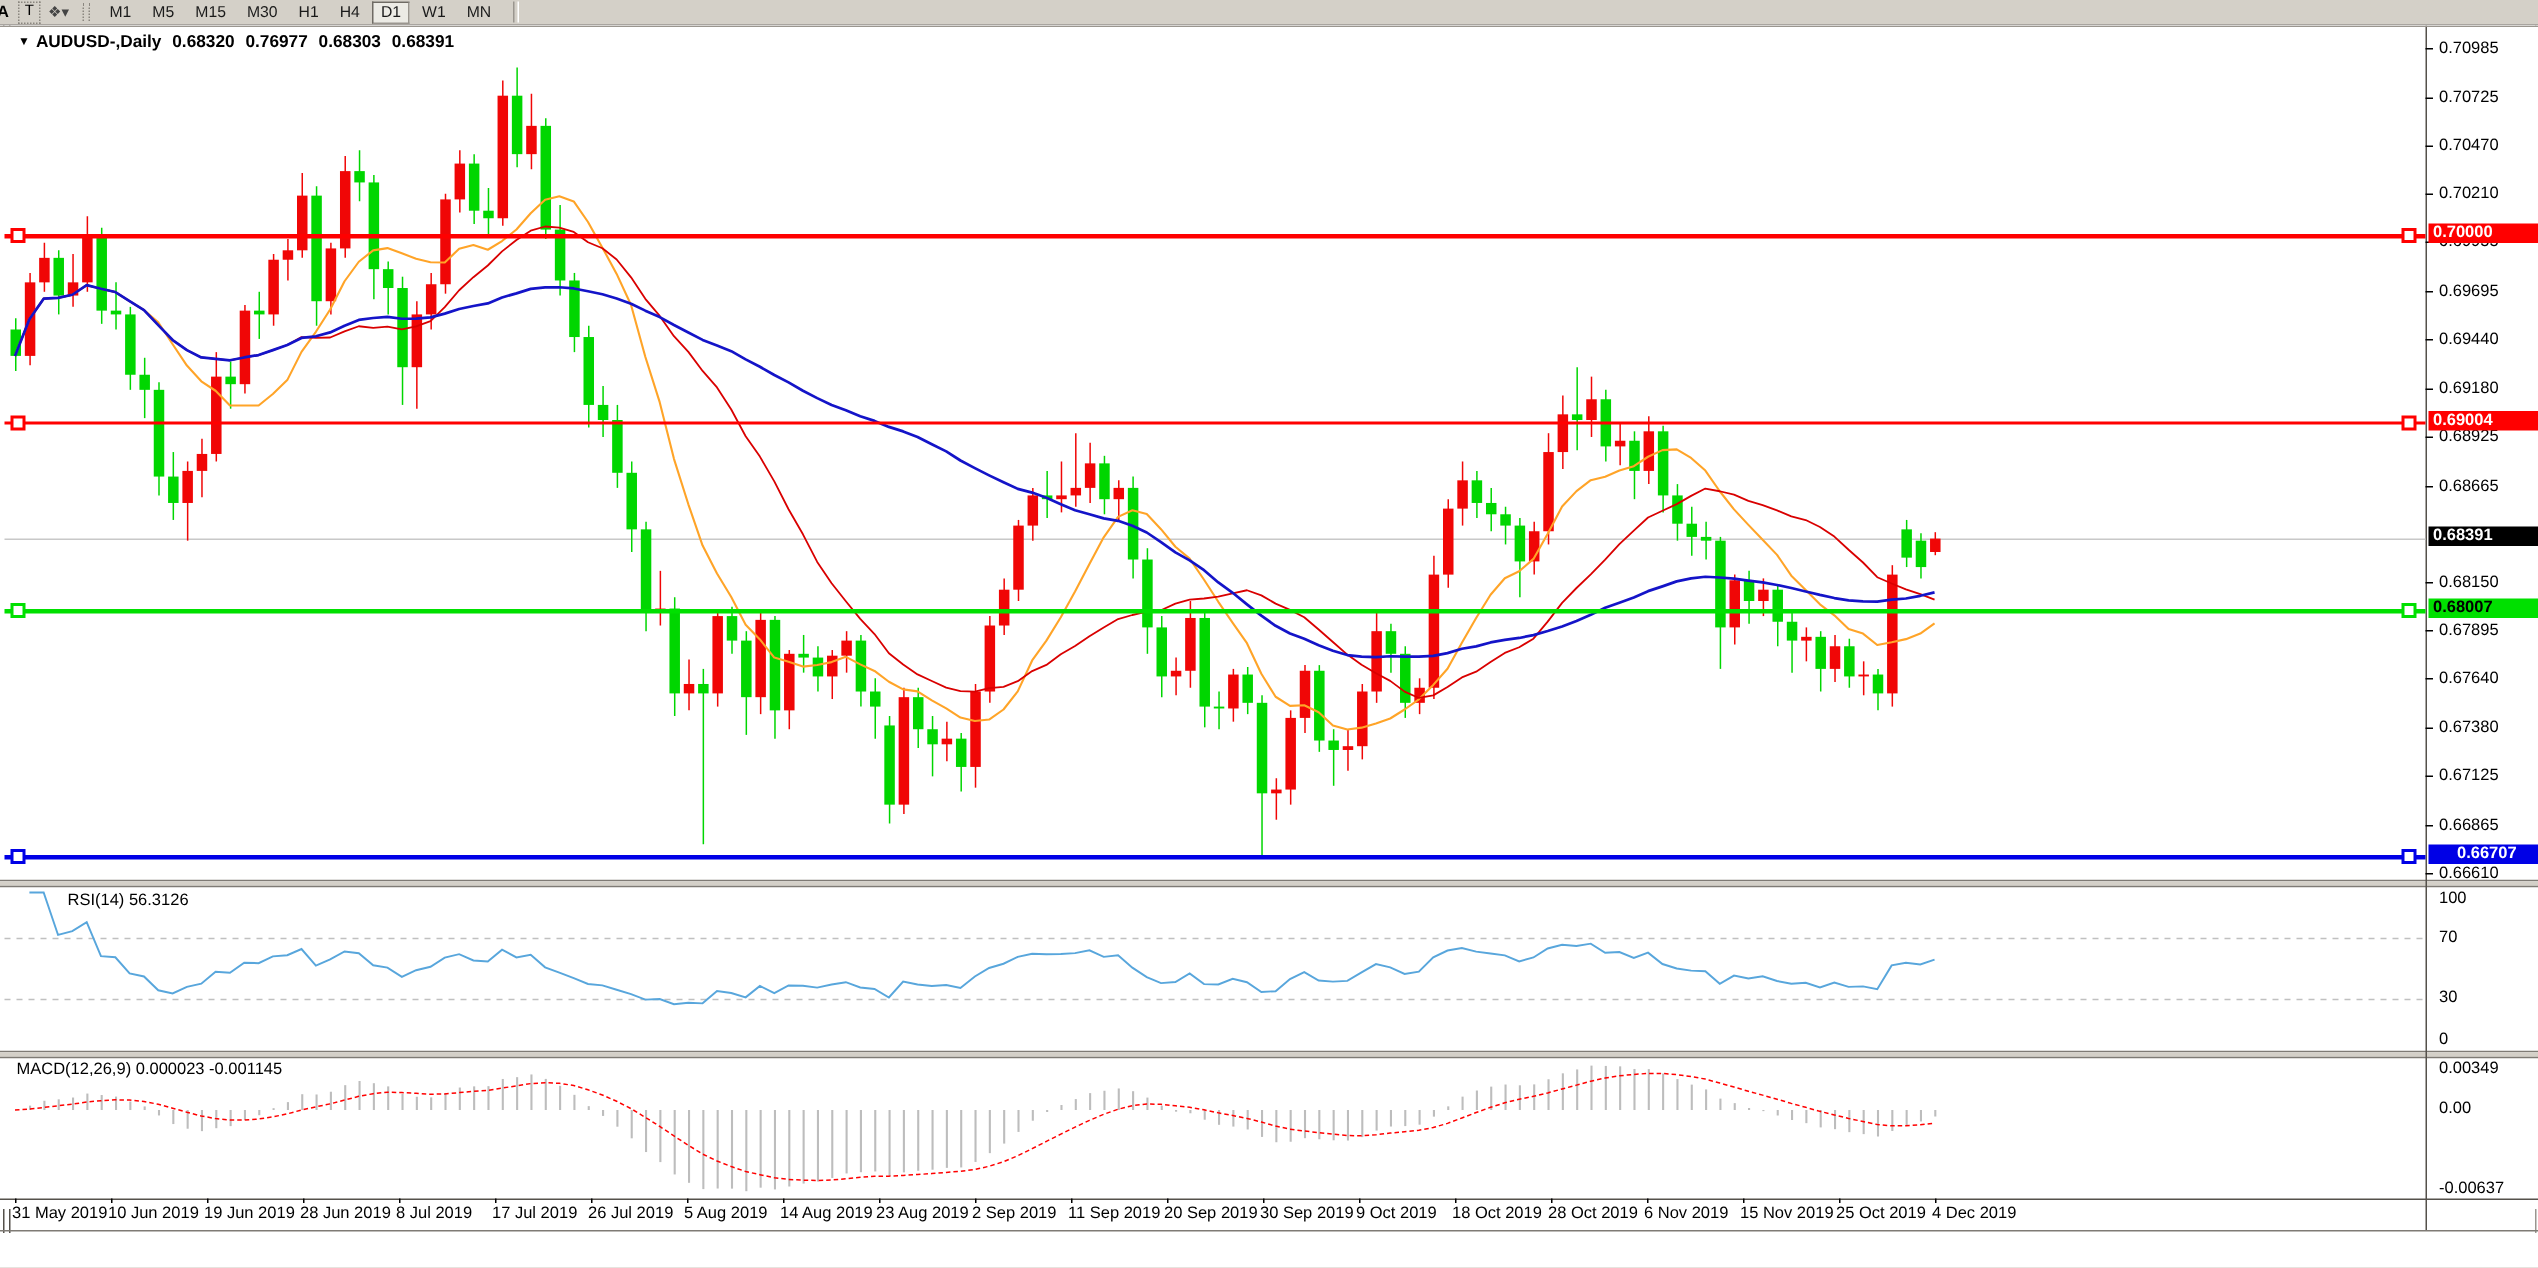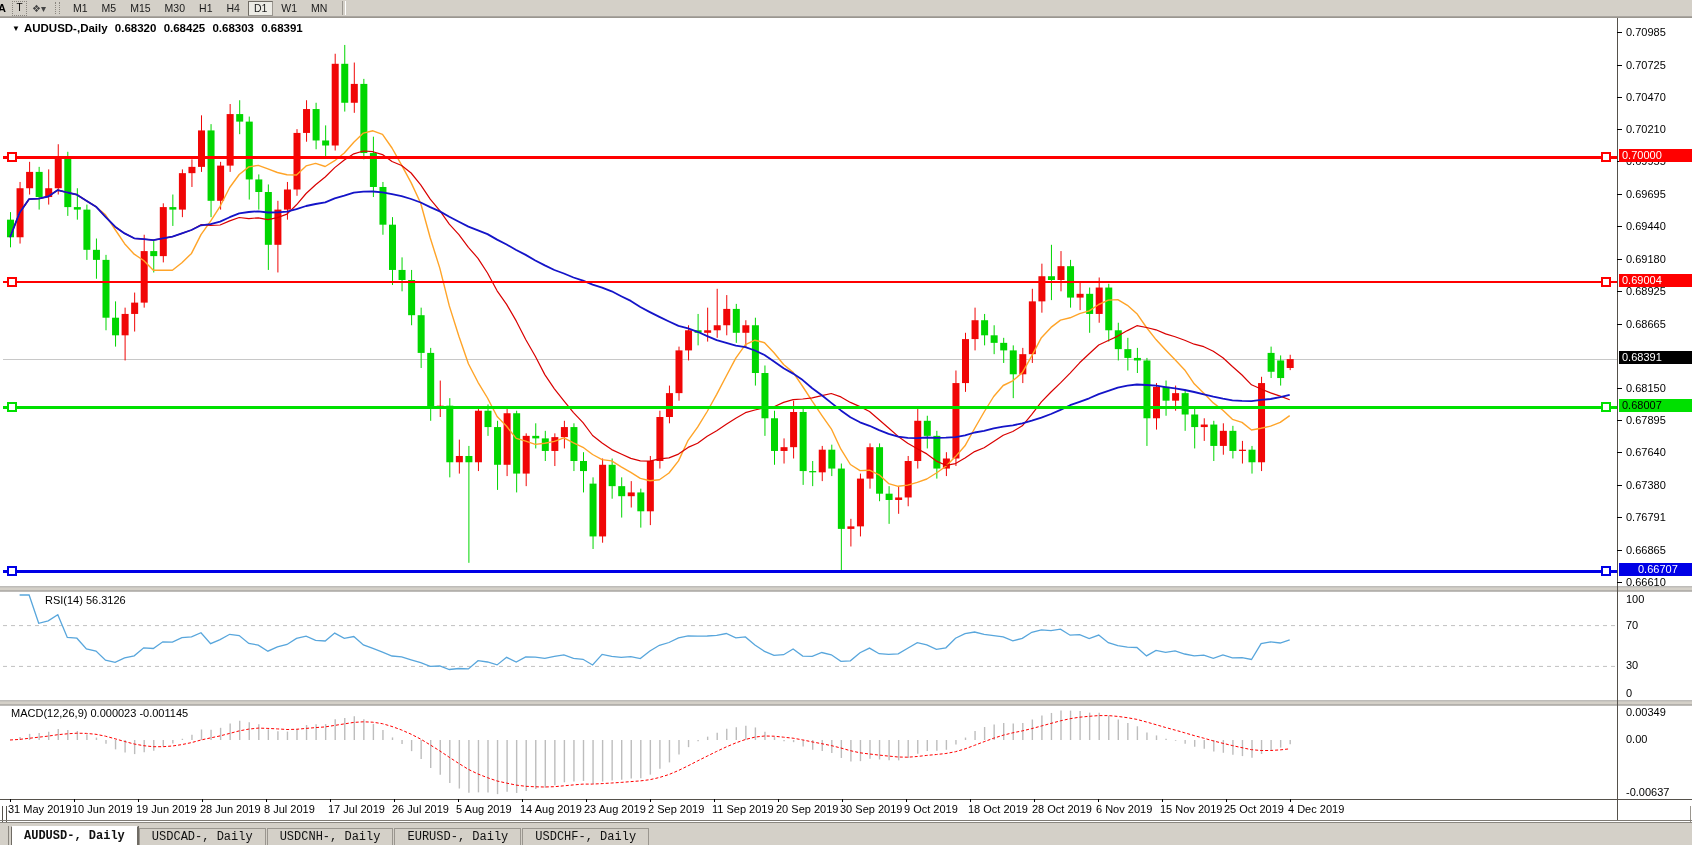--- a/index.html
+++ b/index.html
@@ -20,21 +20,21 @@
   #chartwin{position:absolute;left:0;top:17px;width:1692px;height:805px;background:#fff;}
   #edge-l1{position:absolute;left:2px;top:0;width:1px;height:805px;background:#55514b;}
   #edge-l2{position:absolute;left:6px;top:0;width:1px;height:805px;background:#55514b;}
   #edge-r{position:absolute;left:1690px;top:0;width:1px;height:805px;background:#9a968f;}
   #plot-svg{position:absolute;left:0;top:0;}
   #ohlc-header{position:absolute;left:12px;top:5px;font-size:11.5px;font-weight:bold;color:#000;}
   #ohlc-header .tri{font-size:8px;vertical-align:1px;margin-right:4px;}
   #ohlc-header span{margin-right:4px;}
   .axis-tick-lbl{position:absolute;left:1626px;font-size:11px;color:#000;}
   .axis-box{position:absolute;left:1619px;width:70px;height:13px;font-size:11px;line-height:13px;
-    padding-left:3px;font-weight:normal;}
+    padding-left:3px;font-weight:bold;}
   .pane-label{position:absolute;left:11px;font-size:11px;color:#000;}
   .date-lbl{position:absolute;font-size:11px;color:#000;white-space:nowrap;}
   
   #tabbar{position:absolute;left:0;top:822px;width:1692px;height:23px;background:#d4d0c8;
     border-top:1px solid #8a867f;display:flex;align-items:flex-end;}
   #tab-gutter{width:8px;height:20px;border-right:1px solid #8a867f;margin-right:2px;}
   .tab{height:17px;line-height:17px;padding:0 12px;margin-right:1px;
     font-family:"Liberation Mono",monospace;font-size:12px;color:#111;
     background:#d4d0c8;border:1px solid #9a968f;border-bottom:none;cursor:default;}
   .tab.active{background:#ffffff;font-weight:bold;height:19px;line-height:19px;
@@ -532,21 +532,21 @@
         <rect x="1034" y="798" width="1" height="3" fill="#000"></rect>
         <rect x="1098" y="798" width="1" height="3" fill="#000"></rect>
         <rect x="1162" y="798" width="1" height="3" fill="#000"></rect>
         <rect x="1226" y="798" width="1" height="3" fill="#000"></rect>
         <rect x="1290" y="798" width="1" height="3" fill="#000"></rect>
       </svg>
 
     <div id="ohlc-header">
       <span class="tri">▼</span><span>AUDUSD-,Daily</span>
       <span>0.68320</span>
-      <span>0.68425</span>
+      <span>0.76977</span>
       <span>0.68303</span>
       <span>0.68391</span>
     </div>
 
     <div class="pane-label" style="top:577px;padding-left:34px;">RSI(14) 56.3126</div>
     <div class="pane-label" style="top:690px;">MACD(12,26,9) 0.000023 -0.001145</div>
 
     <div id="html-labels">
         <div class="axis-tick-lbl" style="top:9px;">0.70985</div>
         <div class="axis-tick-lbl" style="top:41.68199999999919px;">0.70725</div>
@@ -555,21 +555,21 @@
         <div class="axis-tick-lbl" style="top:138.4709999999997px;">0.69955</div>
         <div class="axis-tick-lbl" style="top:171.15300000000028px;">0.69695</div>
         <div class="axis-tick-lbl" style="top:203.20649999999955px;">0.69440</div>
         <div class="axis-tick-lbl" style="top:235.88850000000014px;">0.69180</div>
         <div class="axis-tick-lbl" style="top:267.9419999999994px;">0.68925</div>
         <div class="axis-tick-lbl" style="top:300.62399999999997px;">0.68665</div>
         <div class="axis-tick-lbl" style="top:365.35949999999985px;">0.68150</div>
         <div class="axis-tick-lbl" style="top:397.4129999999991px;">0.67895</div>
         <div class="axis-tick-lbl" style="top:429.46649999999977px;">0.67640</div>
         <div class="axis-tick-lbl" style="top:462.14850000000035px;">0.67380</div>
-        <div class="axis-tick-lbl" style="top:494.20199999999954px;">0.76791</div>
+        <div class="axis-tick-lbl" style="top:494.20199999999954px;">0.67125</div>
         <div class="axis-tick-lbl" style="top:526.8840000000001px;">0.66865</div>
         <div class="axis-tick-lbl" style="top:558.9374999999994px;">0.66610</div>
         <div class="axis-box" style="top:131.81450000000032px;background:#ff0000;color:#ffffff;">0.70000</div>
         <div class="axis-box" style="top:257.0116999999999px;background:#ff0000;color:#ffffff;">0.69004</div>
         <div class="axis-box" style="top:382.33460000000036px;background:#00e000;color:#000000;">0.68007</div>
         <div class="axis-box" style="top:545.7445999999991px;background:#0000e6;color:#ffffff;padding-left:19px;">0.66707</div>
         <div class="axis-box" style="top:334.0657999999995px;background:#000000;color:#ffffff;">0.68391</div>
         <div class="axis-tick-lbl" style="top:576px;">100</div>
         <div class="axis-tick-lbl" style="top:601.6px;">70</div>
         <div class="axis-tick-lbl" style="top:642.4px;">30</div>
@@ -594,22 +594,14 @@
         <div class="date-lbl" style="left:904px;top:786px;">9 Oct 2019</div>
         <div class="date-lbl" style="left:968px;top:786px;">18 Oct 2019</div>
         <div class="date-lbl" style="left:1032px;top:786px;">28 Oct 2019</div>
         <div class="date-lbl" style="left:1096px;top:786px;">6 Nov 2019</div>
         <div class="date-lbl" style="left:1160px;top:786px;">15 Nov 2019</div>
         <div class="date-lbl" style="left:1224px;top:786px;">25 Oct 2019</div>
         <div class="date-lbl" style="left:1288px;top:786px;">4 Dec 2019</div>
       </div>
   </div>
 
-  <div id="tabbar">
-    <div id="tab-gutter"></div>
-  <div class="tab active">AUDUSD-, Daily</div>
-      <div class="tab">USDCAD-, Daily</div>
-      <div class="tab">USDCNH-, Daily</div>
-      <div class="tab">EURUSD-, Daily</div>
-      <div class="tab">USDCHF-, Daily</div>
-    </div>
 
 </div>
 
 </body></html>

